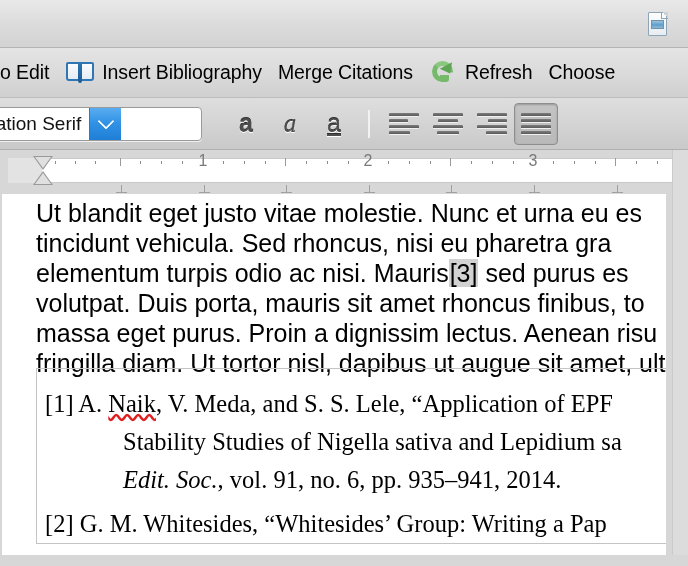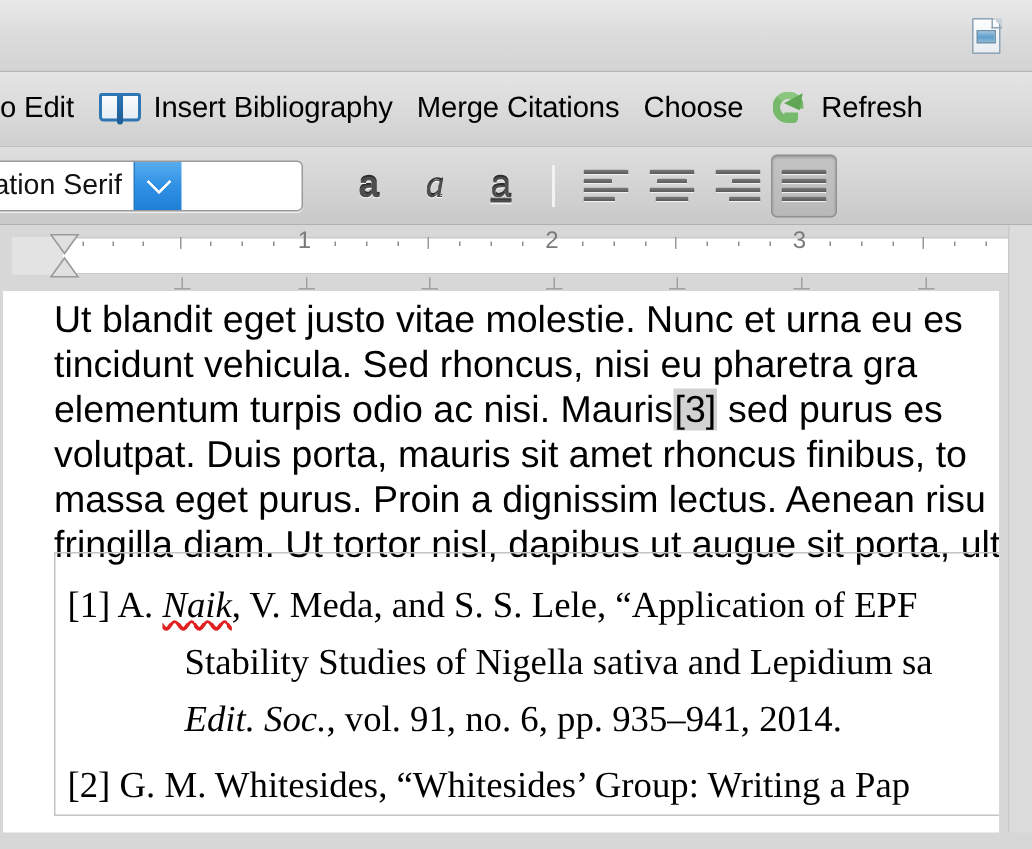--- a/index.html
+++ b/index.html
@@ -378,21 +378,20 @@
     line-height: 38px;
     color: #000;
   }
   .bib-entry { white-space: nowrap; padding-left: 8px; }
   .bib-cont  { white-space: nowrap; padding-left: 86px; }
   .bib-gap   { height: 6px; }
   .spell {
     text-decoration: underline wavy #e02020;
     text-decoration-skip-ink: none;
     text-underline-offset: 2px;
-    font-style: italic;
   }
   .ital { font-style: italic; }
 
   .right-gutter {
     position: absolute;
     left: 672px; top: 150px;
     width: 16px; height: 416px;
     background: #dcdcdc;
     border-left: 1px solid #cacaca;
     box-sizing: border-box;
@@ -432,30 +431,30 @@
         <span class="spine"></span>
       </span>
       <span class="zt-label">Insert Bibliography</span>
     </div>
 
     <div class="zt-item">
       <span class="zt-label">Merge Citations</span>
     </div>
 
     <div class="zt-item">
-      <span class="zt-label">Choose</span>
-    </div>
-
-    <div class="zt-item">
       <span class="refresh-icon">
         <span class="ring"></span>
         <span class="tail"></span>
         <span class="arrow"></span>
       </span>
       <span class="zt-label">Refresh</span>
+    </div>
+
+    <div class="zt-item">
+      <span class="zt-label">Choose</span>
     </div>
 
   </div>
 
   <div class="format-bar">
 
     <div class="combo font-combo">
       <span class="val">iberation Serif</span>
       <span class="arrowbtn">
           <span class="chev"></span>
@@ -567,21 +566,21 @@
 
   <div class="doc-area">
     <div class="page-sheet">
 
       <div class="body-para">
         <div class="body-line"><span>Ut blandit eget justo vitae molestie. Nunc et urna eu es</span></div>
         <div class="body-line"><span>tincidunt  vehicula.  Sed  rhoncus,  nisi  eu  pharetra  gra</span></div>
         <div class="body-line"><span>elementum  turpis  odio  ac  nisi.  Mauris</span><span class="cite-field">[3]</span><span>  sed  purus  es</span></div>
         <div class="body-line"><span>volutpat. Duis porta, mauris sit amet rhoncus finibus, to</span></div>
         <div class="body-line"><span>massa eget purus. Proin a dignissim lectus. Aenean risu</span></div>
-        <div class="body-line"><span>fringilla diam. Ut tortor nisl, dapibus ut augue sit porta, ult</span></div>
+        <div class="body-line"><span>fringilla diam. Ut tortor nisl, dapibus ut augue sit amet, ult</span></div>
       </div>
 
       <div class="biblio-box">
         <div class="bib-entry">
           <span>[1] A. </span><span class="spell">Naik</span><span>, V. Meda, and S. S. Lele, “Application of EPF</span>
         </div>
         <div class="bib-cont">
           <span>Stability Studies of Nigella sativa and Lepidium sa</span>
         </div>
         <div class="bib-cont">

